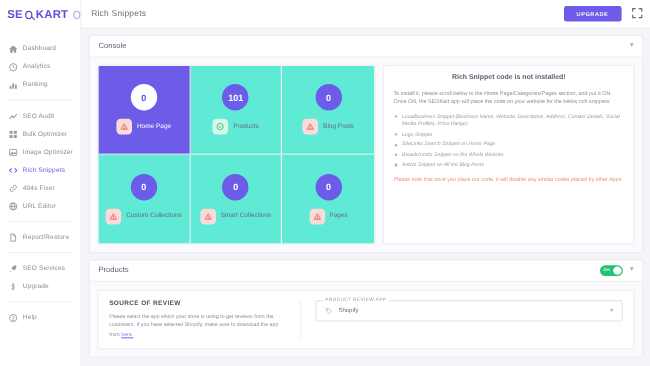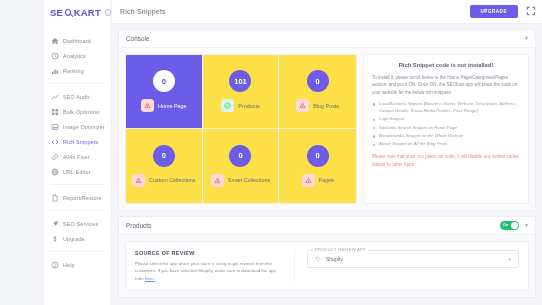--- a/index.html
+++ b/index.html
@@ -2,21 +2,21 @@
 <html><head>
 <meta charset="utf-8">
 <style>
   * { box-sizing: border-box; margin: 0; padding: 0; }
   html, body {
     width: 542px; height: 305px;
     font-family: "Liberation Sans", sans-serif;
     background: #f4f5f9;
     overflow: hidden;
   }
-  .app { display: flex; width: 542px; height: 305px; padding-left: 44px; }
+  .app { display: flex; width: 542px; height: 305px; }
 
   
   .sidebar {
     width: 68px; height: 305px; background: #ffffff;
     border-right: 1px solid #ececf2;
     display: flex; flex-direction: column;
     flex: 0 0 68px;
   }
   .logo-wrap {
     height: 24px; display: flex; align-items: center;
@@ -95,21 +95,21 @@
   
   .cards {
     flex: 0 0 232px;
     background: #fff; border: 1px solid #eeeef4; border-radius: 2px;
     display: grid; grid-template-columns: repeat(3, 1fr);
     overflow: hidden;
   }
   .card {
     height: 74px; border-right: 1px solid #f0f0f5; border-bottom: 1px solid #f0f0f5;
     display: flex; flex-direction: column; align-items: center; justify-content: center;
-    gap: 7px; cursor: pointer; background: #fde047;
+    gap: 7px; cursor: pointer; background: #5eead4;
   }
   .card:nth-child(3n) { border-right: none; }
   .card:nth-child(n+4) { border-bottom: none; }
   .card.active { background: #6c5ce7; }
   .count {
     width: 22px; height: 22px; border-radius: 50%;
     background: #6c5ce7; color: #fff;
     display: flex; align-items: center; justify-content: center;
     font-size: 7.5px; font-weight: bold;
   }

